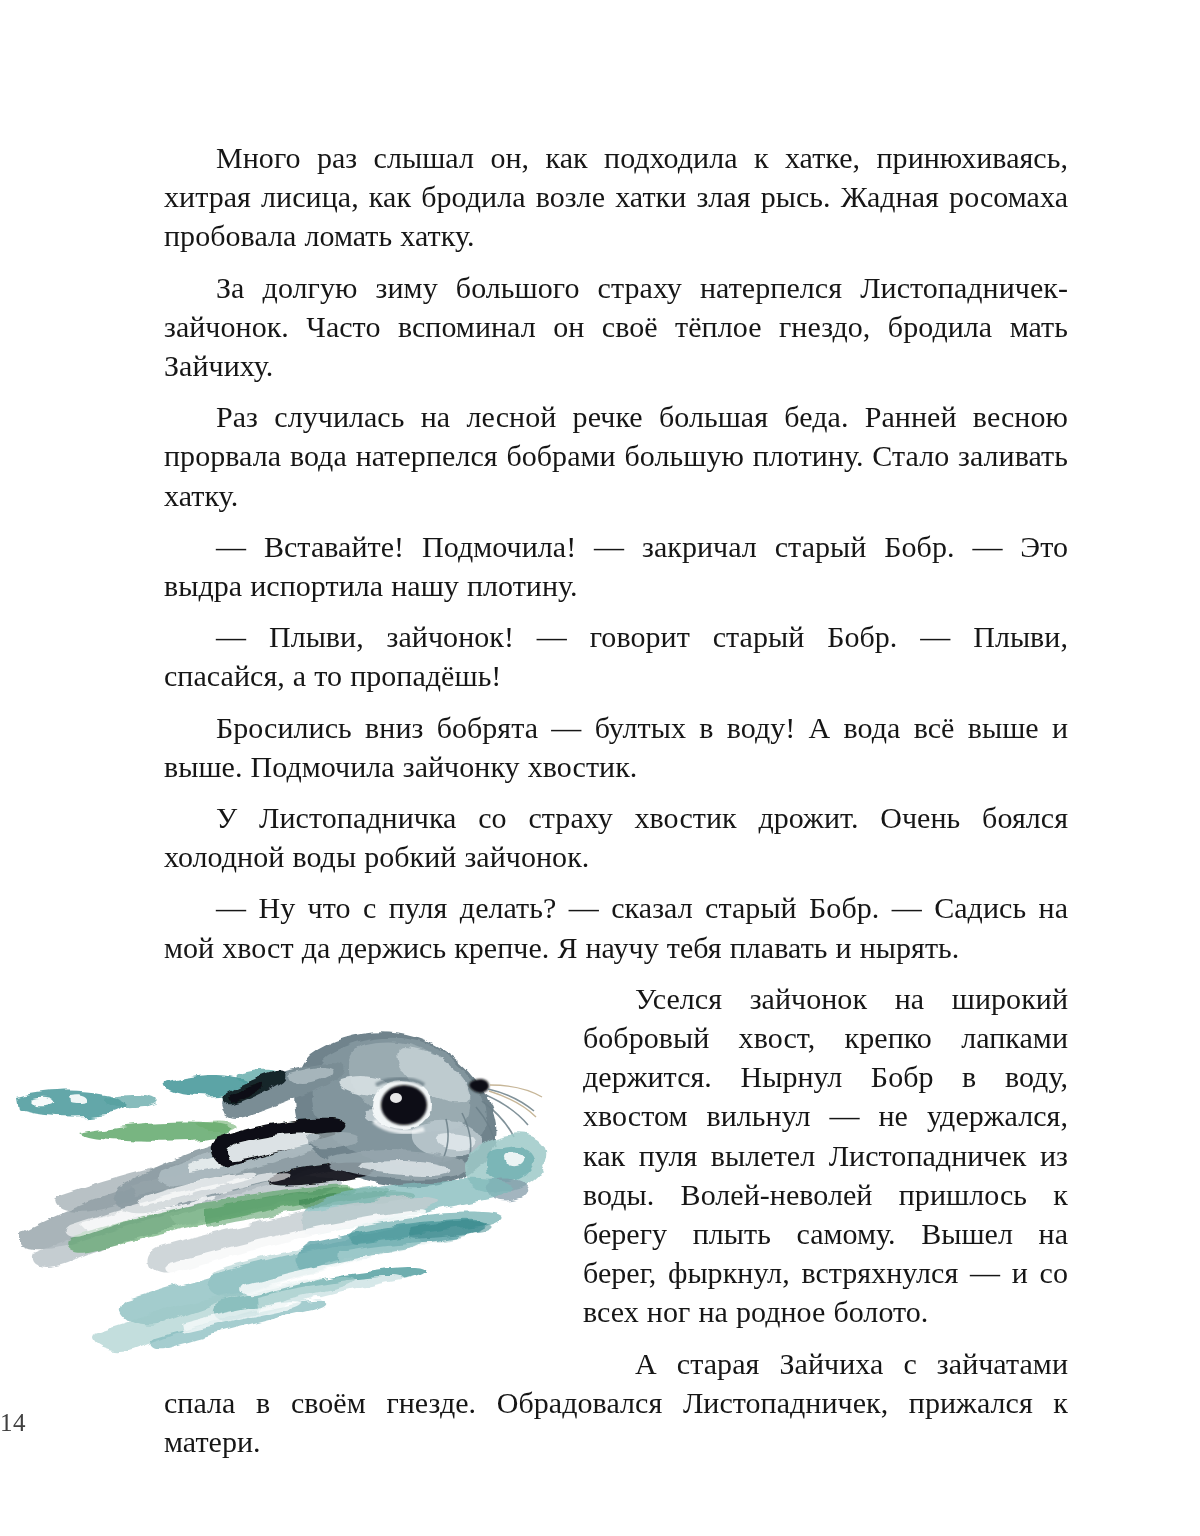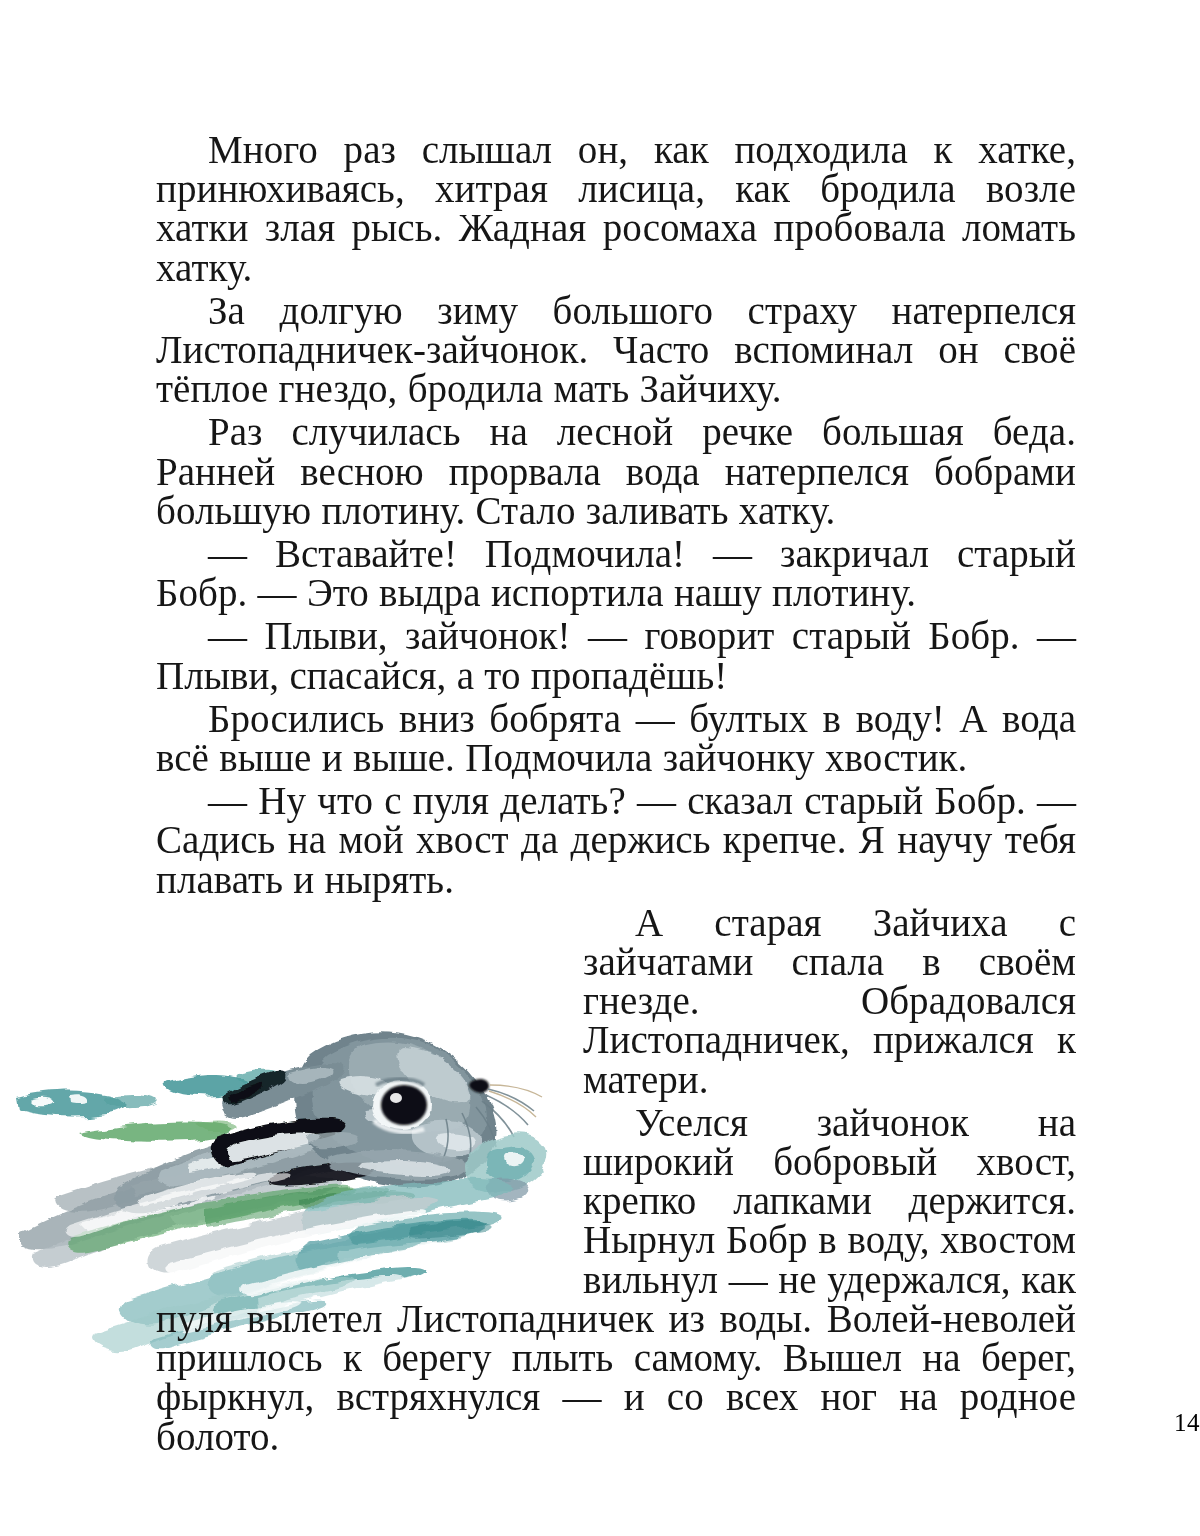--- a/index.html
+++ b/index.html
@@ -28,24 +28,24 @@
 
   
   .textblock {
     position: absolute;
     left: 152px;
     top: 126px;
     width: 928px;
   }
 
   p.para {
-    margin: 4px;
+    margin: 12px;
     text-indent: 52px;
     text-align: justify;
-    font-size: 39px;
+    font-size: 30px;
     line-height: 39.2px;
     letter-spacing: 0.05px;
     word-spacing: 0.5px;
     hyphens: manual;
   }
 
   
   .float-art {
     float: left;
     width: 431px;
@@ -65,25 +65,25 @@
     pointer-events: none;
   }
   .illus svg { display: block; width: 100%; height: 100%; }
 
   
   .folio {
     position: absolute;
     left: 0;
     top: 1408px;
     width: 1200px;
-    text-align: right;
+    text-align: left;
     font-size: 25px;
     line-height: 30px;
     letter-spacing: 0.5px;
-    color: #000000;
+    color: #404040;
   }
 </style>
 </head>
 <body>
 
 <div class="page">
 
   <div class="illus">
     <svg viewBox="0 0 545 375" xmlns="http://www.w3.org/2000/svg" aria-hidden="true">
       <defs>
@@ -231,23 +231,24 @@
   <div class="textblock">
 
     <div class="float-art" style="float:left;width:431px;height:0;"></div>
 
     <p class="para">Много раз слышал он, как подходила к хатке, принюхиваясь, хитрая лисица, как бродила возле хатки злая рысь. Жадная росомаха пробовала ломать хатку.</p>
     <p class="para">За долгую зиму большого страху натерпелся Листопадничек-зайчонок. Часто вспоминал он своё тёплое гнездо, бродила мать Зайчиху.</p>
     <p class="para">Раз случилась на лесной речке большая беда. Ранней весною прорвала вода натерпелся бобрами большую плотину. Стало заливать хатку.</p>
     <p class="para">— Вставайте! Подмочила! — закричал старый Бобр. — Это выдра испортила нашу плотину.</p>
     <p class="para">— Плыви, зайчонок! — говорит старый Бобр. — Плыви, спасайся, а то пропадёшь!</p>
     <p class="para">Бросились вниз бобрята — бултых в воду! А вода всё выше и выше. Подмочила зайчонку хвостик.</p>
+    <p class="para">У Листопадничка со страху хвостик дрожит. Очень боялся холодной воды робкий зайчонок.</p>
     <p class="para">— Ну что с пуля делать? — сказал старый Бобр. — Садись на мой хвост да держись крепче. Я научу тебя плавать и нырять.</p>
 
     <div style="float:left;width:431px;height:392px;shape-outside:inset(0);"></div>
 
+    <p class="para">Уселся зайчонок на широкий бобровый хвост, крепко лапками держится. Нырнул Бобр в воду, хвостом вильнул — не удержался, как пуля вылетел Листопадничек из воды. Волей-неволей пришлось к берегу плыть самому. Вышел на берег, фыркнул, встряхнулся — и со всех ног на родное болото.</p>
     <p class="para">А старая Зайчиха с зайчатами спала в своём гнезде. Обрадовался Листопадничек, прижался к матери.</p>
-    <p class="para">Уселся зайчонок на широкий бобровый хвост, крепко лапками держится. Нырнул Бобр в воду, хвостом вильнул — не удержался, как пуля вылетел Листопадничек из воды. Волей-неволей пришлось к берегу плыть самому. Вышел на берег, фыркнул, встряхнулся — и со всех ног на родное болото.</p>
   </div>
 
   <div class="folio">14</div>
 
 </div>
 
 </body></html>

